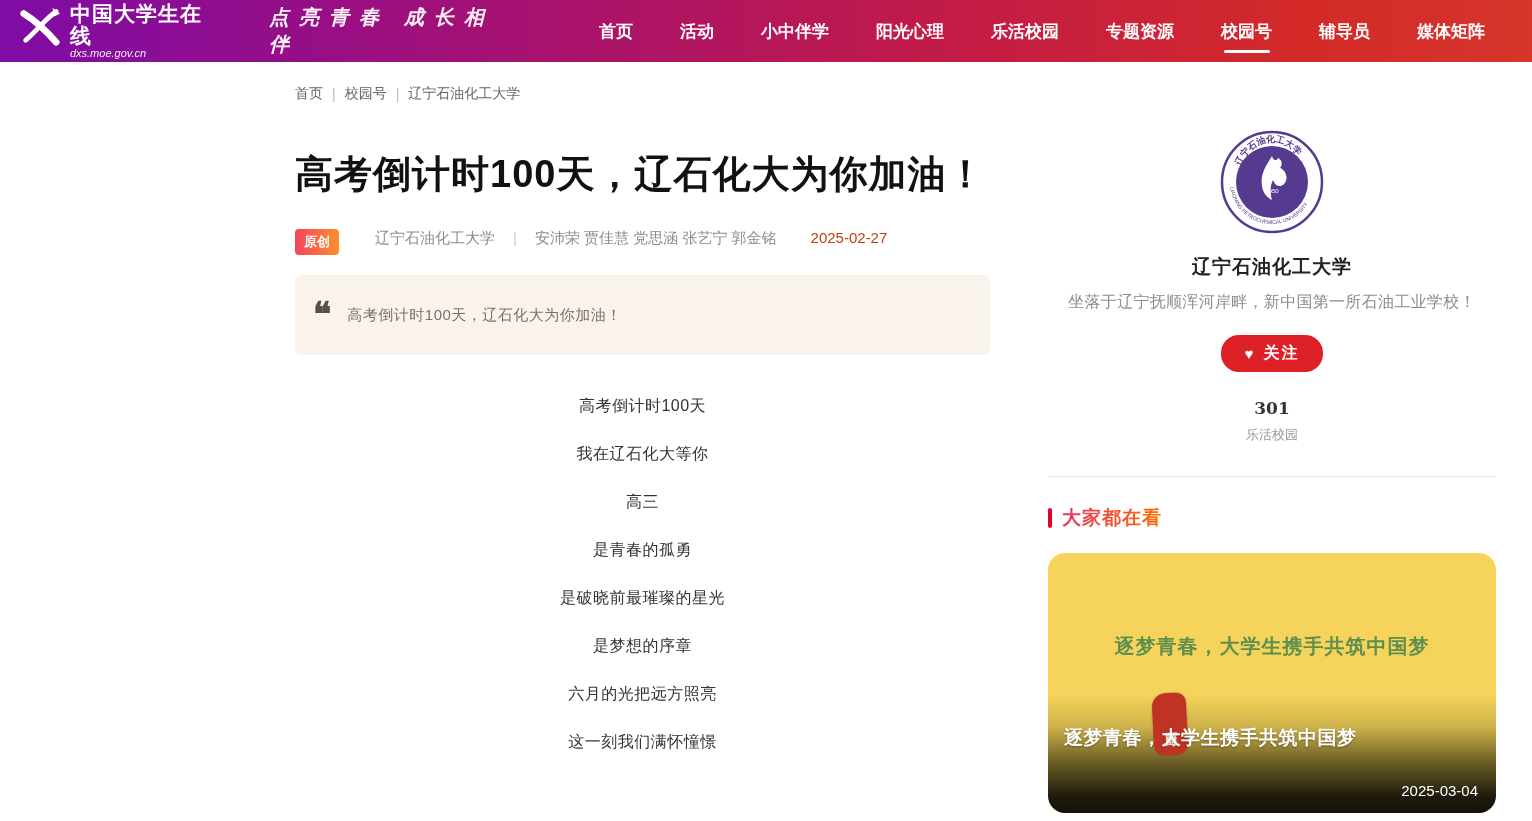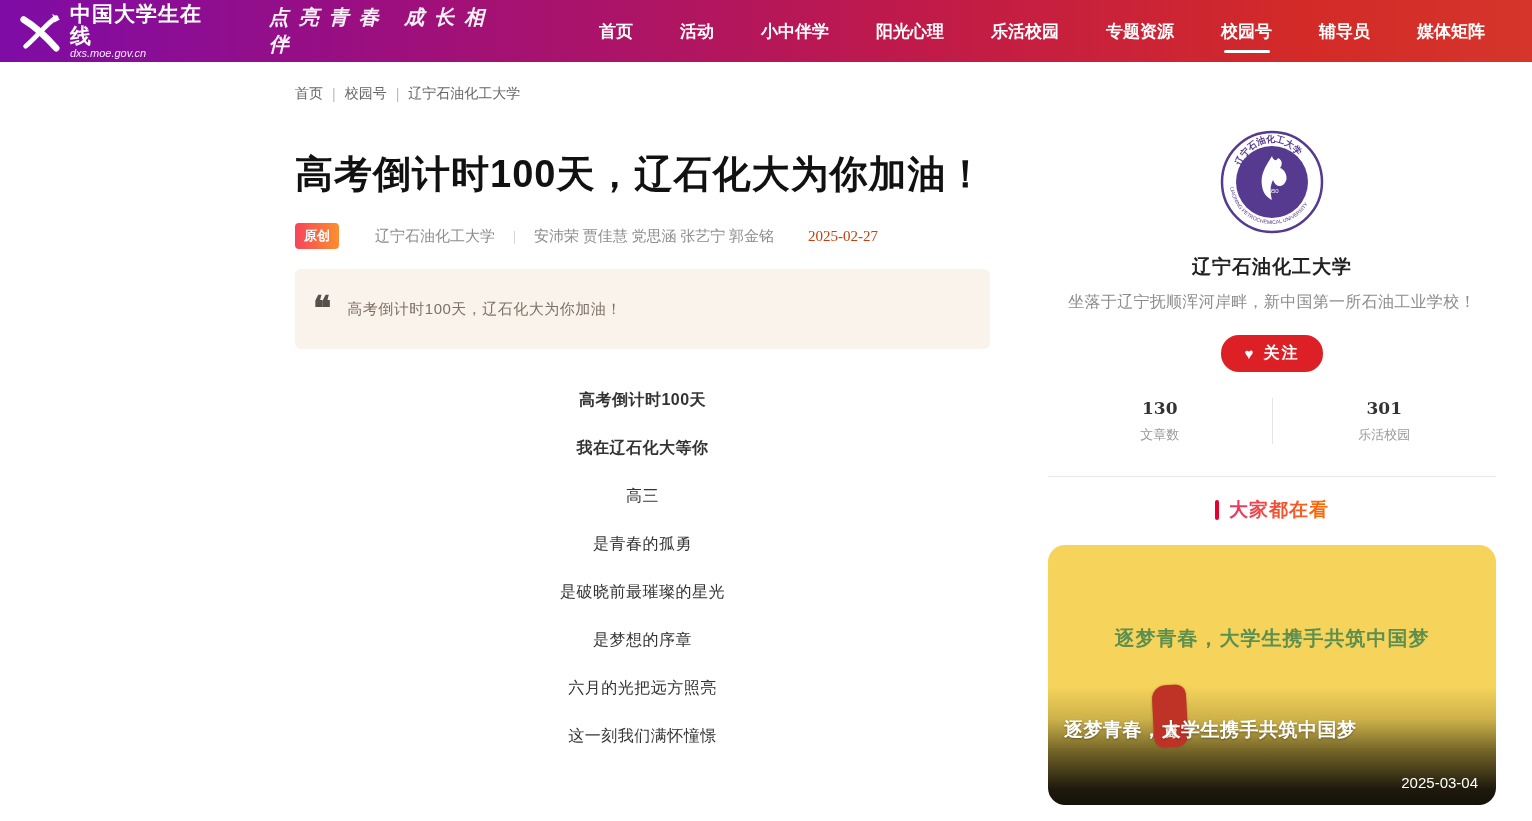--- a/index.html
+++ b/index.html
@@ -8,46 +8,46 @@
     font-family: "Liberation Sans", "DejaVu Sans", sans-serif;
     background:#ffffff; color:#333; position:relative;
   }
 
   
   .topbar{
     position:absolute; left:0; top:0; width:1532px; height:62px;
     background:linear-gradient(90deg,#7e0ca6 0%, #9c0f7e 25%, #c01a4a 60%, #d32a28 85%, #d5352b 100%);
     display:flex; align-items:center; color:#fff;
   }
-  .brand{ display:flex; align-items:center; margin-left:18px; }
+  .brand{ display:flex; margin-left:18px; }
   .brand-mark{ width:46px; height:44px; margin-right:8px; }
   .brand-text .brand-title{ font-size:21px; font-weight:bold; letter-spacing:1px; line-height:22px;}
   .brand-text .brand-url{ font-size:11px; font-style:italic; opacity:.92; line-height:12px;}
   .tagline{ margin-left:52px; font-size:20px; font-style:italic; letter-spacing:10px; font-weight:bold; opacity:.95;
-    font-family:Liberation Sans, sans-serif;}
+    font-family:Liberation Serif, serif;}
   .nav{ display:flex; margin-left:86px; }
   .nav-item{ position:relative; font-size:17px; font-weight:bold; color:#fff; padding:20px 0;
     margin-right:47px; cursor:pointer; white-space:nowrap;}
   .nav-item .under{ display:none; }
   .nav-item.active .under{
     display:block; position:absolute; left:50%; transform:translateX(-50%);
     bottom:10px; width:46px; height:3px; background:#fff; border-radius:2px;
   }
 
   
   .main{ position:absolute; left:295px; top:85px; width:695px; }
   .breadcrumb{ font-size:14px; color:#666; display:flex; align-items:center; }
   .breadcrumb .crumb{ cursor:pointer; }
   .breadcrumb .sep{ margin:0 9px; color:#bbb; }
 
   .article-title{
     margin-top:42px; font-size:38px; font-weight:bold; color:#111;
     line-height:58px; letter-spacing:1px;
   }
-  .meta{ margin-top:20px; display:flex; align-items:center; font-size:15px; color:#999;font-family:Liberation Serif, serif; }
+  .meta{ margin-top:26px; display:flex; font-size:15px; color:#999; }
   .badge-original{
     background:linear-gradient(90deg,#f5445c 0%,#fd8f2f 100%);
     color:#fff; font-size:13px; font-weight:bold; padding:4px 9px; border-radius:4px;
     margin-right:36px;
   }
   .meta .src{ color:#8c8c8c; }
   .meta .pipe{ margin:0 18px; color:#ccc; }
   .meta .authors{ color:#8c8c8c; }
   .meta .date{ margin-left:34px; color:#c2410c; }
 
@@ -56,21 +56,21 @@
     padding:28px 24px 30px 18px; display:flex; align-items:flex-start;
   }
   .quote-mark{
     font-family:"DejaVu Serif","Liberation Serif",serif;
     font-size:34px; line-height:22px; color:#55504b; font-weight:bold; margin-right:16px;
   }
   .quote-text{ font-size:15px; color:#7d7066; padding-top:3px; letter-spacing:.5px;}
 
   .article-body{ margin-top:42px; text-align:center; color:#333; }
   .article-body p{ font-size:16px; line-height:18px; margin-bottom:30px; letter-spacing:.5px; }
-  .article-body p.strong{ font-weight:bold; }
+  .article-body p.strong{ font-weight:normal; }
 
   
   .sidebar{ position:absolute; left:1048px; top:130px; width:448px; }
   .school-card{ text-align:center; }
   .school-logo{ width:104px; height:104px; display:inline-block; }
   .school-name{ margin-top:16px; font-size:19px; font-weight:bold; color:#222; letter-spacing:1px;}
   .school-desc{ margin-top:12px; font-size:16px; color:#8c8c8c; letter-spacing:.3px;}
   .follow-btn{
     margin-top:22px; display:inline-flex; align-items:center; justify-content:center;
     background:#dd1f26; color:#fff; border:none; border-radius:18px;
@@ -78,21 +78,21 @@
   }
   .follow-btn .heart{ font-size:15px; margin-right:8px; font-weight:normal; }
   .stats{ margin-top:26px; display:flex; }
   .stat{ flex:1; text-align:center; }
   .stat + .stat{ border-left:1px solid #e5e5e5; }
   .stat-value{ font-size:17px; font-weight:bold; color:#333; font-family:"DejaVu Serif","Liberation Serif",serif;}
   .stat-label{ margin-top:8px; font-size:13px; color:#999; }
 
   .side-divider{ margin-top:32px; border-top:1px solid #e9e9e9; }
 
-  .section-head{ margin-top:20px; display:flex; align-items:center;justify-content:center; }
+  .section-head{ margin-top:28px; display:flex; align-items:center; }
   .section-bar{ width:4px; height:20px; background:#e6002d; border-radius:2px; margin-right:10px; }
   .section-title{
     font-size:19px; font-weight:bold; color:#f1503e;
     background:linear-gradient(90deg,#e73566 0%,#ff6d00 100%);
     -webkit-background-clip:text; background-clip:text; -webkit-text-fill-color:transparent;
     letter-spacing:1px;
   }
 
   .feed-card{
     margin-top:22px; position:relative; width:448px; height:260px; border-radius:17px; overflow:hidden;
@@ -205,24 +205,20 @@
       </text>
     </svg>
     <div class="school-name">辽宁石油化工大学</div>
     <div class="school-desc">坐落于辽宁抚顺浑河岸畔，新中国第一所石油工业学校！</div>
     <button class="follow-btn">
       <span class="heart">♥</span>
       <span>关注</span>
     </button>
     <div class="stats">
       <div class="stat">
-        <div class="stat-value">130</div>
-        <div class="stat-label">文章数</div>
-      </div>
-      <div class="stat">
         <div class="stat-value">301</div>
         <div class="stat-label">乐活校园</div>
       </div>
     </div>
   </div>
 
   <div class="side-divider"></div>
 
   <div class="section-head">
     <span class="section-bar"></span>

